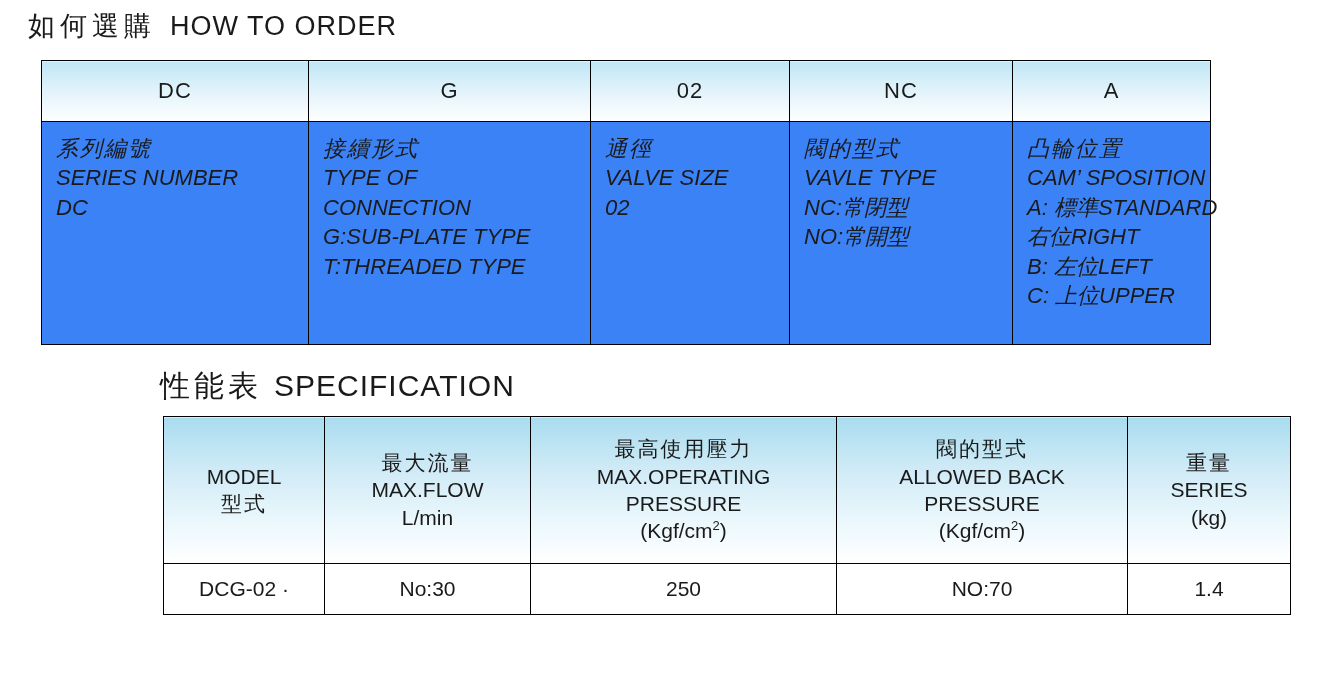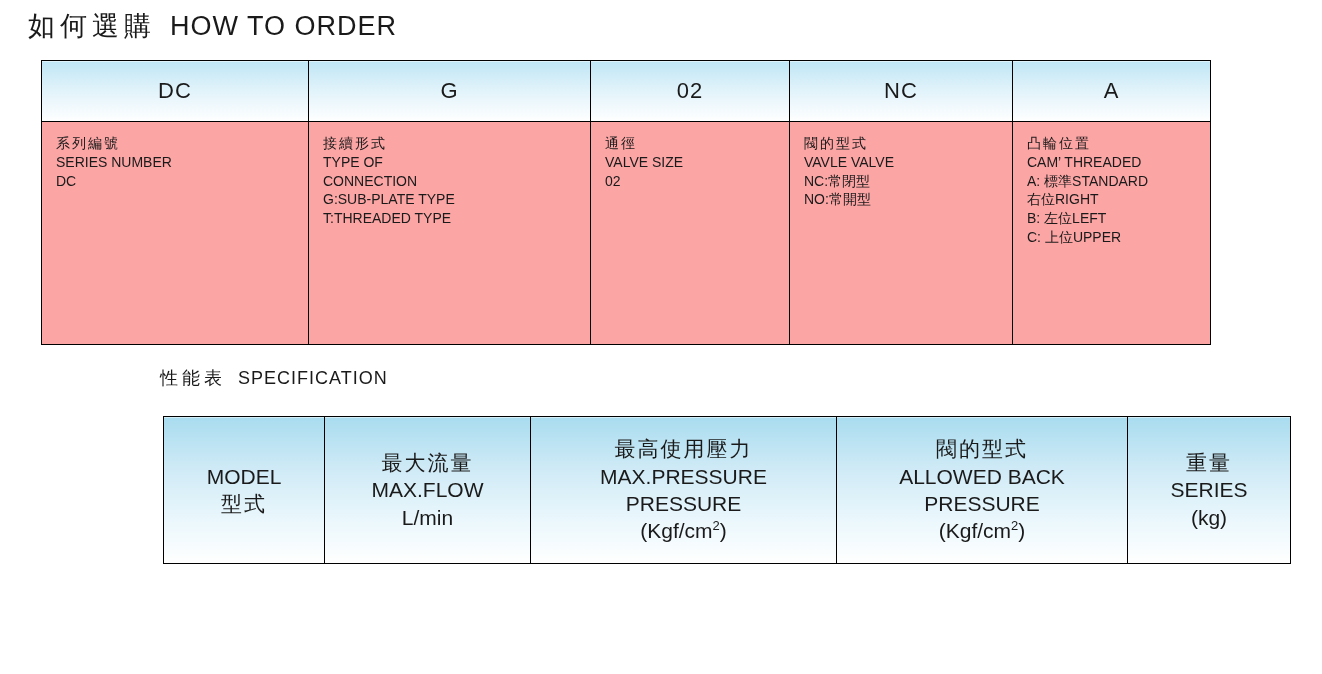--- a/index.html
+++ b/index.html
@@ -52,37 +52,38 @@
     height: 60px;
     text-align: center;
     vertical-align: middle !important;
     font-size: 22px;
     background: linear-gradient(to bottom, #bfe6f5 0%, #dff2fa 45%, #ffffff 100%);
     letter-spacing: 1px;
   }
   .order-body-cell {
     height: 200px;
     padding: 12px 14px 10px 14px !important;
-    font-size: 14px;
+    font-size: 22px;
     line-height: 1.34;
-    background: #fca5a5;
+    background: #3b82f6;
+    font-style: italic;
   }
   .order-body-cell .line {
     white-space: nowrap;
   }
   .order-body-cell .cnline {
     letter-spacing: 2px;
   }
 
   
   .spec-heading {
     position: absolute;
     left: 160px;
     top: 366px;
-    font-size: 18px;
+    font-size: 30px;
     white-space: nowrap;
   }
   .spec-heading .cn {
     letter-spacing: 4px;
     margin-right: 12px;
   }
   .spec-heading .en {
     letter-spacing: 1px;
   }
 
@@ -149,27 +150,27 @@
         <div class="line">G:SUB-PLATE  TYPE</div>
         <div class="line">T:THREADED  TYPE</div>
       </td>
       <td class="order-body-cell">
         <div class="line cnline">通徑</div>
         <div class="line">VALVE SIZE</div>
         <div class="line">02</div>
       </td>
       <td class="order-body-cell">
         <div class="line cnline">閥的型式</div>
-        <div class="line">VAVLE    VALVE</div>
+        <div class="line">VAVLE    TYPE</div>
         <div class="line">NC:常閉型</div>
         <div class="line">NO:常開型</div>
       </td>
       <td class="order-body-cell">
         <div class="line cnline">凸輪位置</div>
-        <div class="line">CAM’ THREADED</div>
+        <div class="line">CAM’ SPOSITION</div>
         <div class="line">A:  標準STANDARD</div>
         <div class="line">右位RIGHT</div>
         <div class="line">B:  左位LEFT</div>
         <div class="line">C:  上位UPPER</div>
       </td>
     </tr>
   </tbody>
 </table>
 
 <div class="spec-heading">
@@ -183,32 +184,39 @@
         <div>MODEL</div>
         <div class="cn">型式</div>
       </th>
       <th style="width:205px">
         <div class="cn">最大流量</div>
         <div>MAX.FLOW</div>
         <div>L/min</div>
       </th>
       <th style="width:305px">
         <div class="cn">最高使用壓力</div>
-        <div>MAX.PRESSURE</div>
+        <div>MAX.OPERATING</div>
         <div>PRESSURE</div>
         <div>(Kgf/cm<sup>2</sup>)</div>
       </th>
       <th style="width:290px">
         <div class="cn">閥的型式</div>
         <div>ALLOWED BACK</div>
         <div>PRESSURE</div>
         <div>(Kgf/cm<sup>2</sup>)</div>
       </th>
       <th>
         <div class="cn">重量</div>
         <div>SERIES</div>
         <div>(kg)</div>
       </th>
     </tr>
   </thead>
   <tbody>
+    <tr>
+      <td>DCG-02 ·</td>
+      <td>No:30</td>
+      <td>250</td>
+      <td>NO:70</td>
+      <td>1.4</td>
+    </tr>
   </tbody>
 </table>
 
 </body></html>

